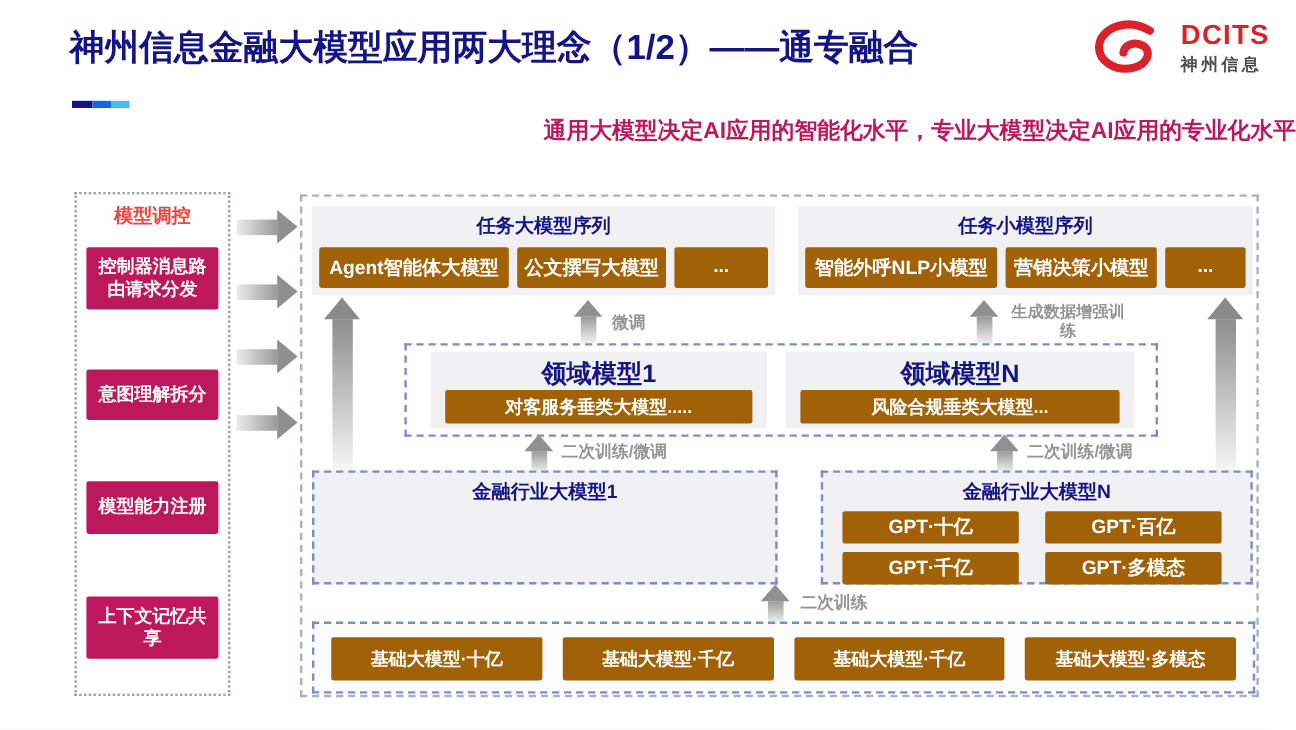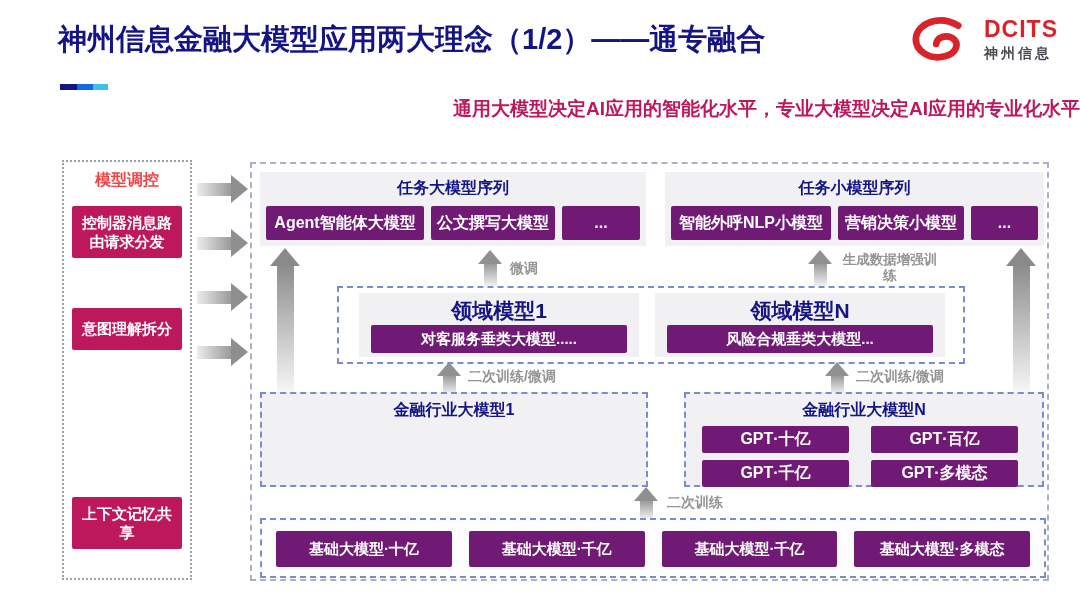--- a/index.html
+++ b/index.html
@@ -30,21 +30,21 @@
   
   .r-arrow { position: absolute; left: 197px; width: 52px; height: 28px; display: flex; align-items: center; }
   .r-arrow .stem { width: 34px; height: 13px; background: linear-gradient(to right, #ececec, #9a9a9a); }
   .r-arrow .head { width: 0; height: 0; border-top: 14px solid transparent; border-bottom: 14px solid transparent; border-left: 17px solid #8f8f8f; }
 
   
   .main { position: absolute; left: 250px; top: 162px; width: 799px; height: 419px; border: 2px dashed #aab2c2; }
   .panel { position: absolute; background: #f1f1f3; }
   .panel-title { padding-top: 6px; text-align: center; font-size: 16px; font-weight: bold; color: #141484; }
   .panel-title.sm { font-size: 21px; padding-top: 4px; }
-  .bluebox { background: #701a75; color: #ffffff; font-weight: bold; display: flex; align-items: center; justify-content: center; text-align: center; border-radius: 2px; }
+  .bluebox { background: #a16207; color: #ffffff; font-weight: bold; display: flex; align-items: center; justify-content: center; text-align: center; border-radius: 2px; }
   .hrow { position: absolute; left: 6px; right: 6px; bottom: 6px; display: flex; gap: 7px; }
   .hrow .bluebox { height: 34px; font-size: 16px; }
 
   .task-lg { left: 8px;   top: 8px; width: 386px; height: 74px; }
   .task-sm { left: 413px; top: 8px; width: 379px; height: 74px; }
 
   
   .u-arrow { position: absolute; display: flex; flex-direction: column; align-items: center; }
   .u-arrow .head { width: 0; height: 0; border-left: 12px solid transparent; border-right: 12px solid transparent; border-bottom: 14px solid #909090; }
   .u-arrow .stem { width: 13px; flex: 1; background: linear-gradient(to bottom, #9a9a9a, #f2f2f2); }
@@ -91,20 +91,21 @@
       <div class="logo-en">DCITS</div>
       <div class="logo-cn">神州信息</div>
     </div>
   </div>
   <div class="subtitle">通用大模型决定AI应用的智能化水平，专业大模型决定AI应用的专业化水平</div>
 
   <div class="sidebar">
     <div class="sidebar-title">模型调控</div>
     <div class="sb-box sb1">控制器消息路由请求分发</div>
     <div class="sb-box sb2">意图理解拆分</div>
+    <div class="sb-box sb3">模型能力注册</div>
     <div class="sb-box sb4">上下文记忆共享</div>
   </div>
 
   <div class="r-arrow" style="top:175px">
       <span class="stem"></span>
       <span class="head"></span>
     </div>
   <div class="r-arrow" style="top:229px">
       <span class="stem"></span>
       <span class="head"></span>

